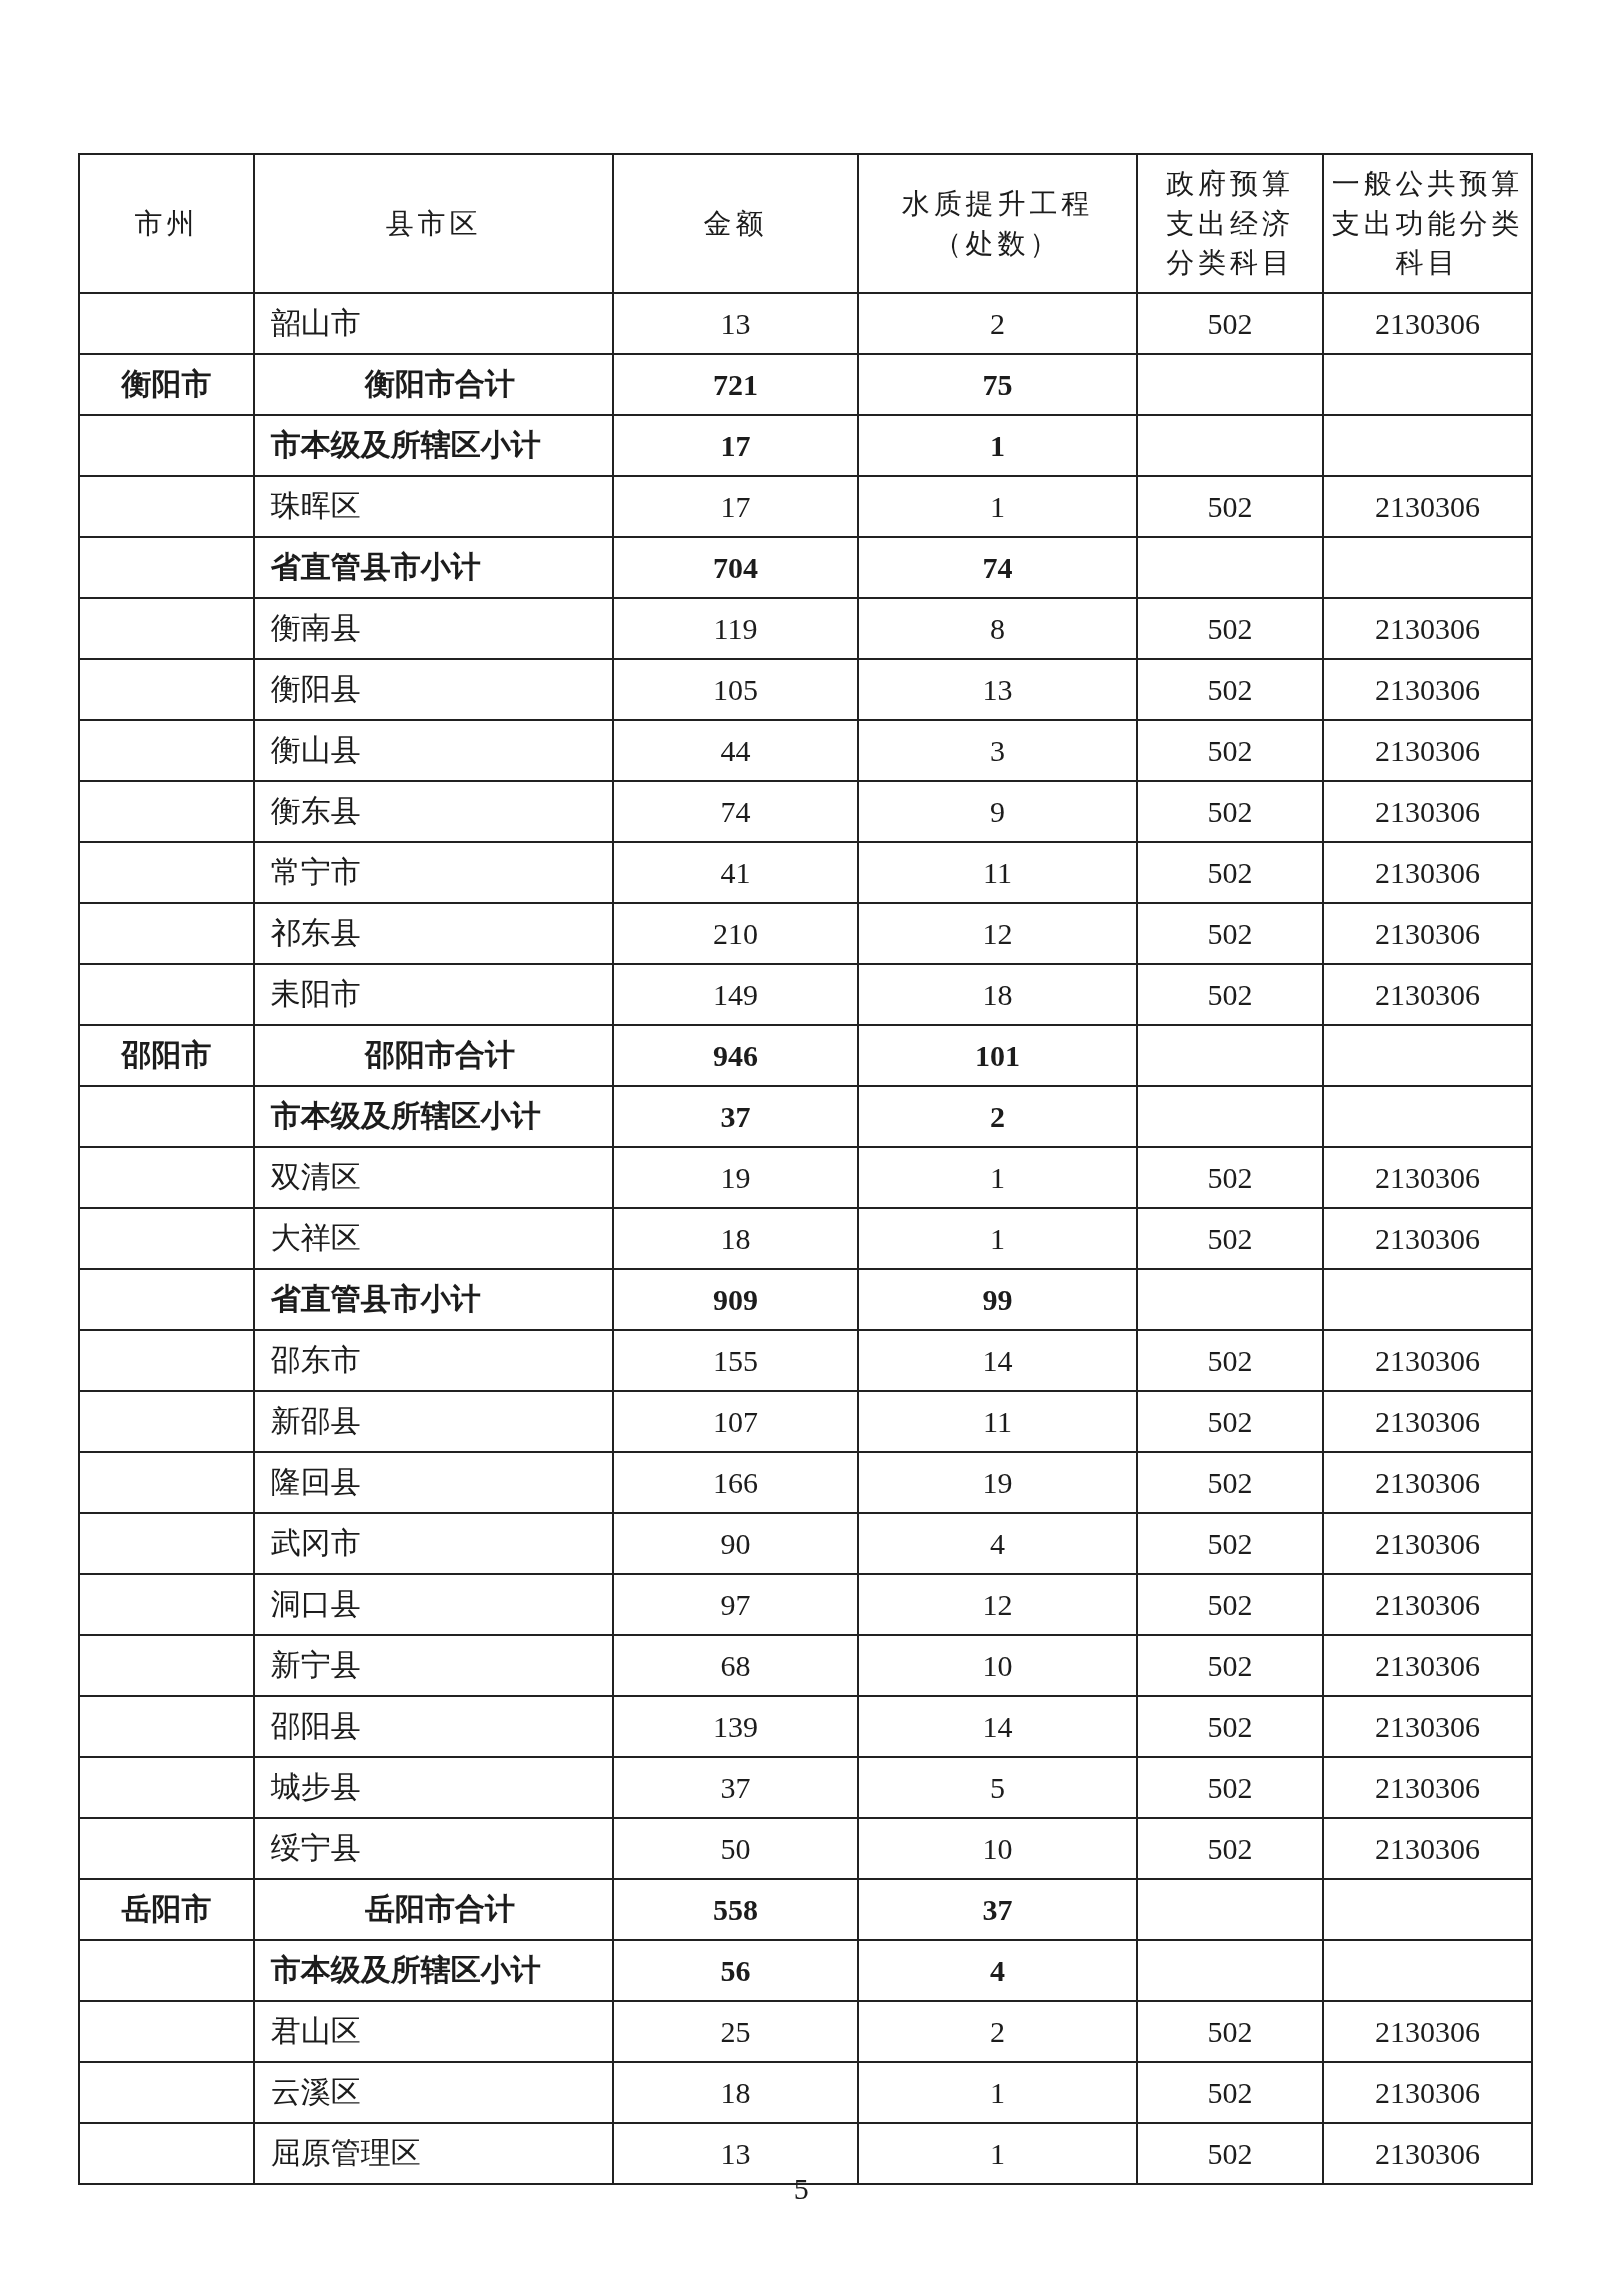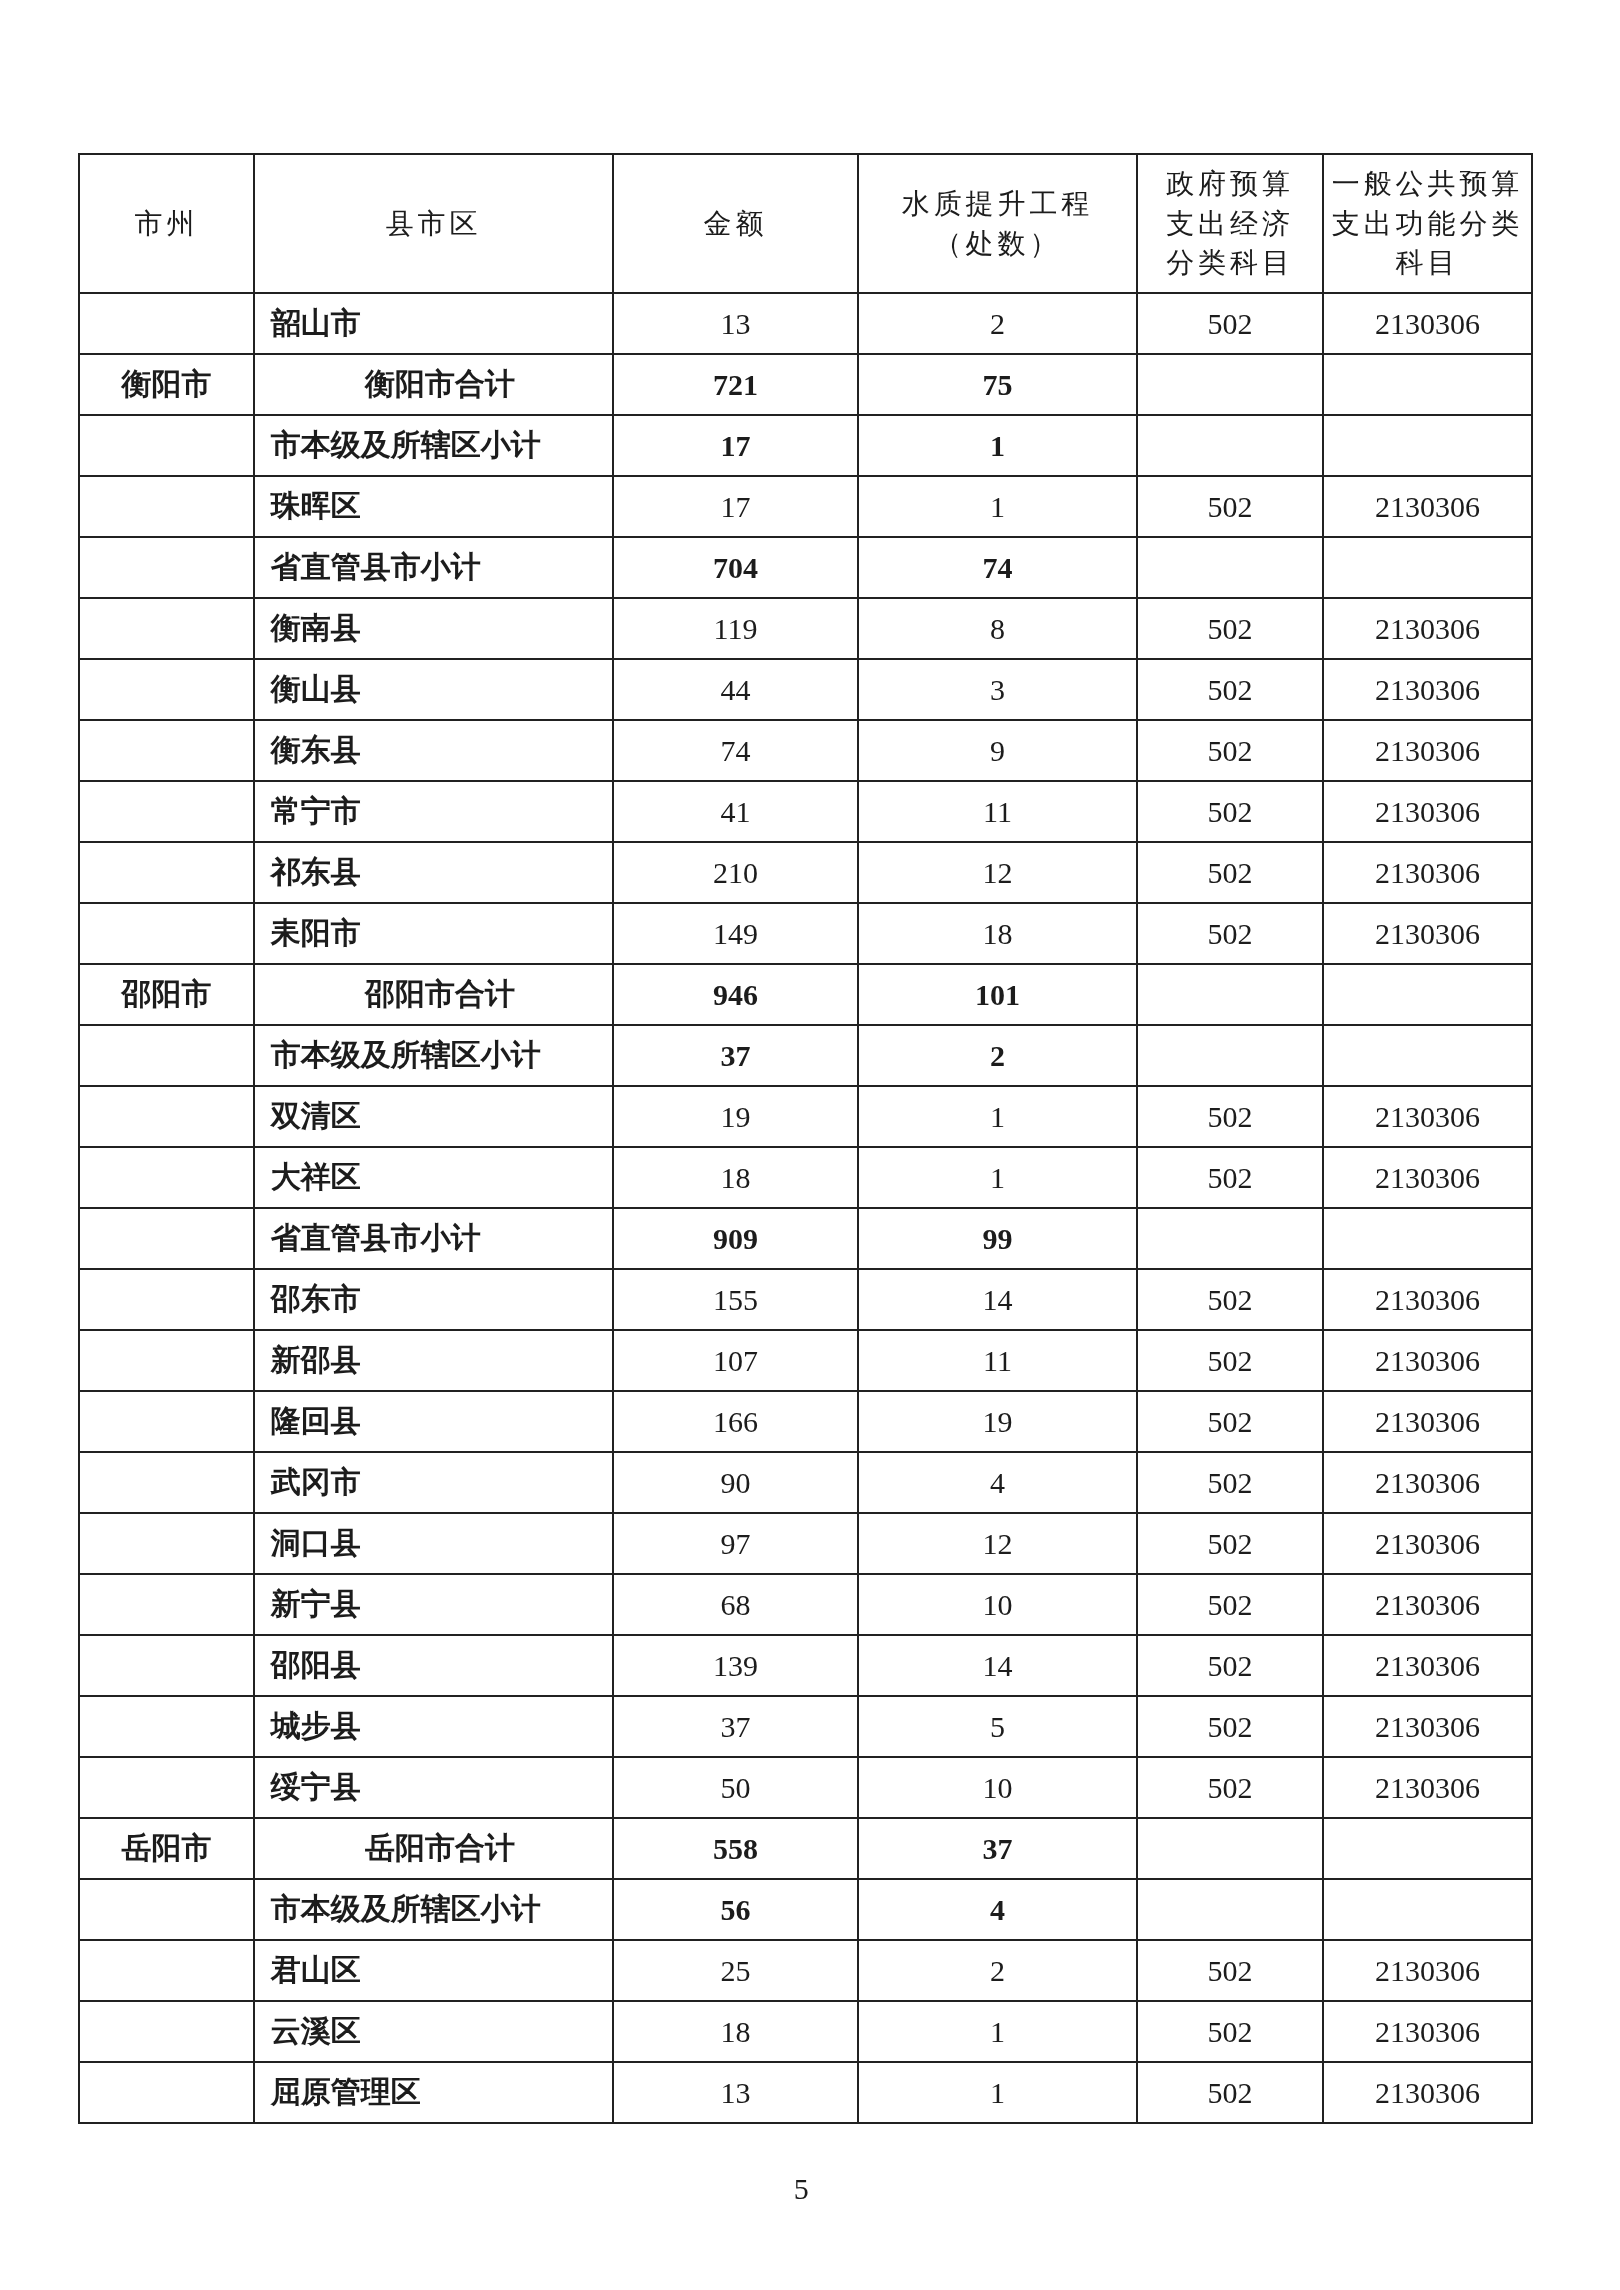--- a/index.html
+++ b/index.html
@@ -53,21 +53,20 @@
   }
   tbody td{
     height:59px;
     font-size:30px;
     text-align:center;
     vertical-align:middle;
   }
   tbody td.cell-district{
     text-align:left;
     padding-left:15.7px;
-    font-weight:bold;
   }
   tr.row-total,tr.row-subtotal{
     font-weight:bold;
     margin-top:47px;
   }
   tr.row-total td.cell-district{
     text-align:center;
     padding-left:13px;
   }
   .page-number{
@@ -163,20 +162,28 @@
         <tr class="row-normal">
           <td class="cell-city"></td>
           <td class="cell-district">衡南县</td>
           <td class="cell-amount">119</td>
           <td class="cell-projects">8</td>
           <td class="cell-econ_code">502</td>
           <td class="cell-func_code">2130306</td>
         </tr>
         <tr class="row-normal">
           <td class="cell-city"></td>
+          <td class="cell-district">衡阳县</td>
+          <td class="cell-amount">105</td>
+          <td class="cell-projects">13</td>
+          <td class="cell-econ_code">502</td>
+          <td class="cell-func_code">2130306</td>
+        </tr>
+        <tr class="row-normal">
+          <td class="cell-city"></td>
           <td class="cell-district">衡山县</td>
           <td class="cell-amount">44</td>
           <td class="cell-projects">3</td>
           <td class="cell-econ_code">502</td>
           <td class="cell-func_code">2130306</td>
         </tr>
         <tr class="row-normal">
           <td class="cell-city"></td>
           <td class="cell-district">衡东县</td>
           <td class="cell-amount">74</td>

